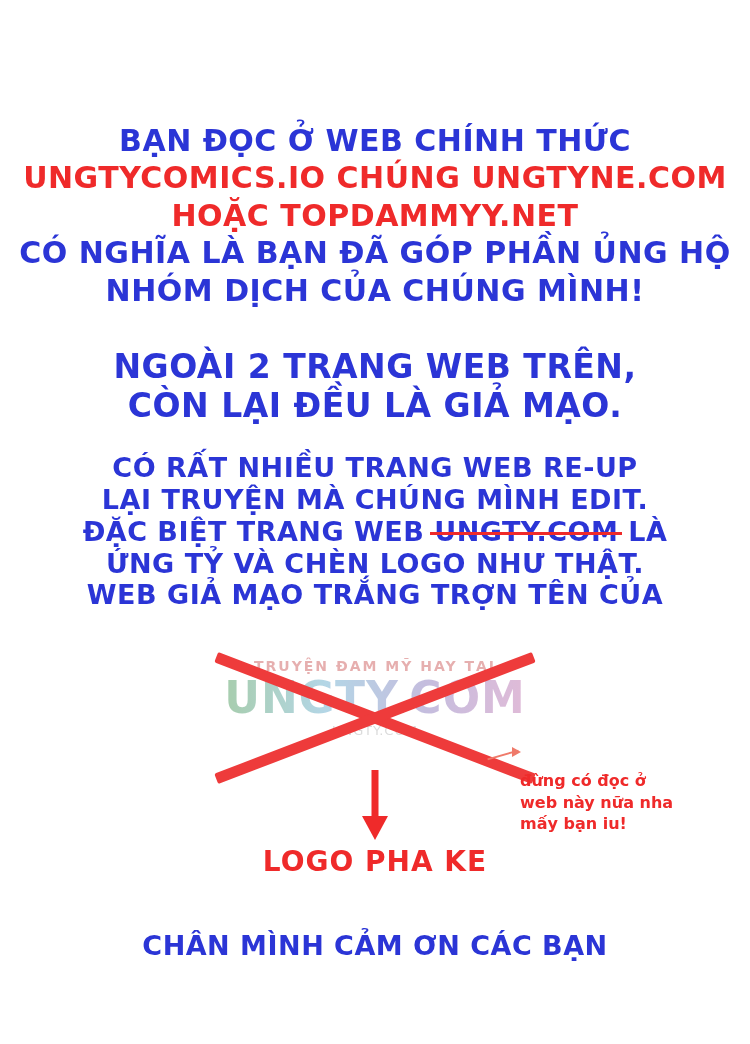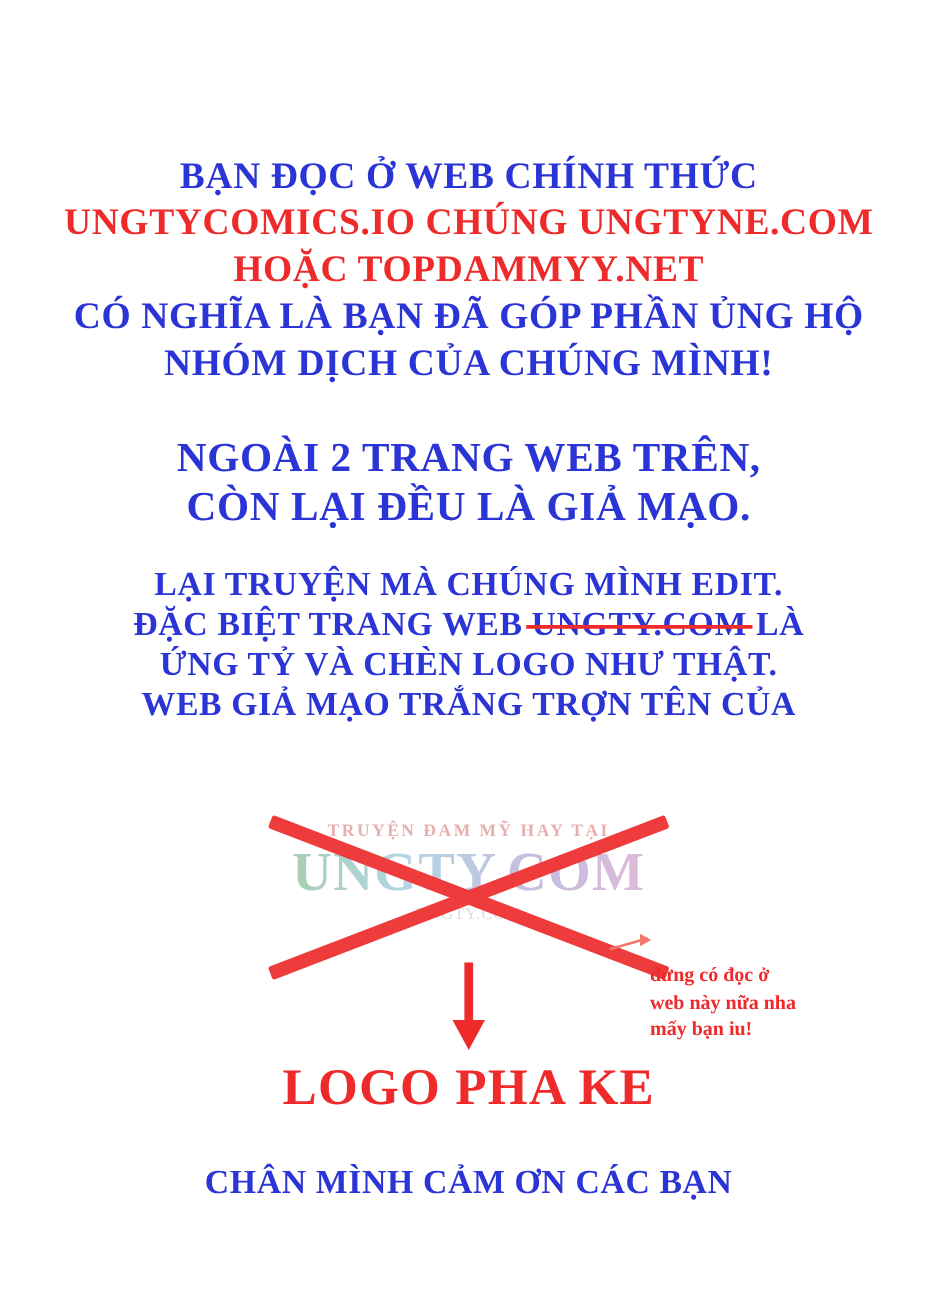--- a/index.html
+++ b/index.html
@@ -11,21 +11,20 @@
     width: 750px;
     height: 1044px;
     position: relative;
     overflow: hidden;
     font-family: "DejaVu Sans", sans-serif;
   }
   .page {
     position: absolute;
     inset: 0;
     background: #ffffff;
-    font-family: Liberation Serif, serif;
   }
 
   .block {
     position: absolute;
     width: 100%;
     text-align: center;
     line-height: 1.18;
     letter-spacing: 0.5px;
   }
 
@@ -199,21 +198,21 @@
     border-top: 24px solid #ef2a2a;
   }
 
   #logo-caption {
     position: absolute;
     left: 0;
     top: 195px;
     width: 100%;
     text-align: center;
     color: #ef2a2a;
-    font-size: 41px;
+    font-size: 28px;
     font-weight: 700;
     letter-spacing: 1px;
   }
 
   
   #closing {
     top: 930px;
     font-size: 27px;
     font-weight: 700;
     color: #2b35d6;
@@ -231,20 +230,21 @@
     <span class="line blue">CÓ NGHĨA LÀ BẠN ĐÃ GÓP PHẦN ỦNG HỘ</span>
     <span class="line blue">NHÓM DỊCH CỦA CHÚNG MÌNH!</span>
   </div>
 
   <div class="block" id="para2">
     <span class="line">NGOÀI 2 TRANG WEB TRÊN,</span>
     <span class="line">CÒN LẠI ĐỀU LÀ GIẢ MẠO.</span>
   </div>
 
   <div class="block" id="para3">
+    <span class="line">CÓ RẤT NHIỀU TRANG WEB RE-UP</span>
     <span class="line">LẠI TRUYỆN MÀ CHÚNG MÌNH EDIT.</span>
     <span class="line"><span>ĐẶC BIỆT TRANG WEB </span><span class="strike-wrap">UNGTY.COM</span><span> LÀ</span></span>
     <span class="line">ỨNG TỶ VÀ CHÈN LOGO NHƯ THẬT.</span>
     <span class="line">WEB GIẢ MẠO TRẮNG TRỢN TÊN CỦA</span>
   </div>
 
   <div id="logo-area">
 
     <div class="fake-logo">
       <div class="small">TRUYỆN ĐAM MỸ HAY TẠI</div>

